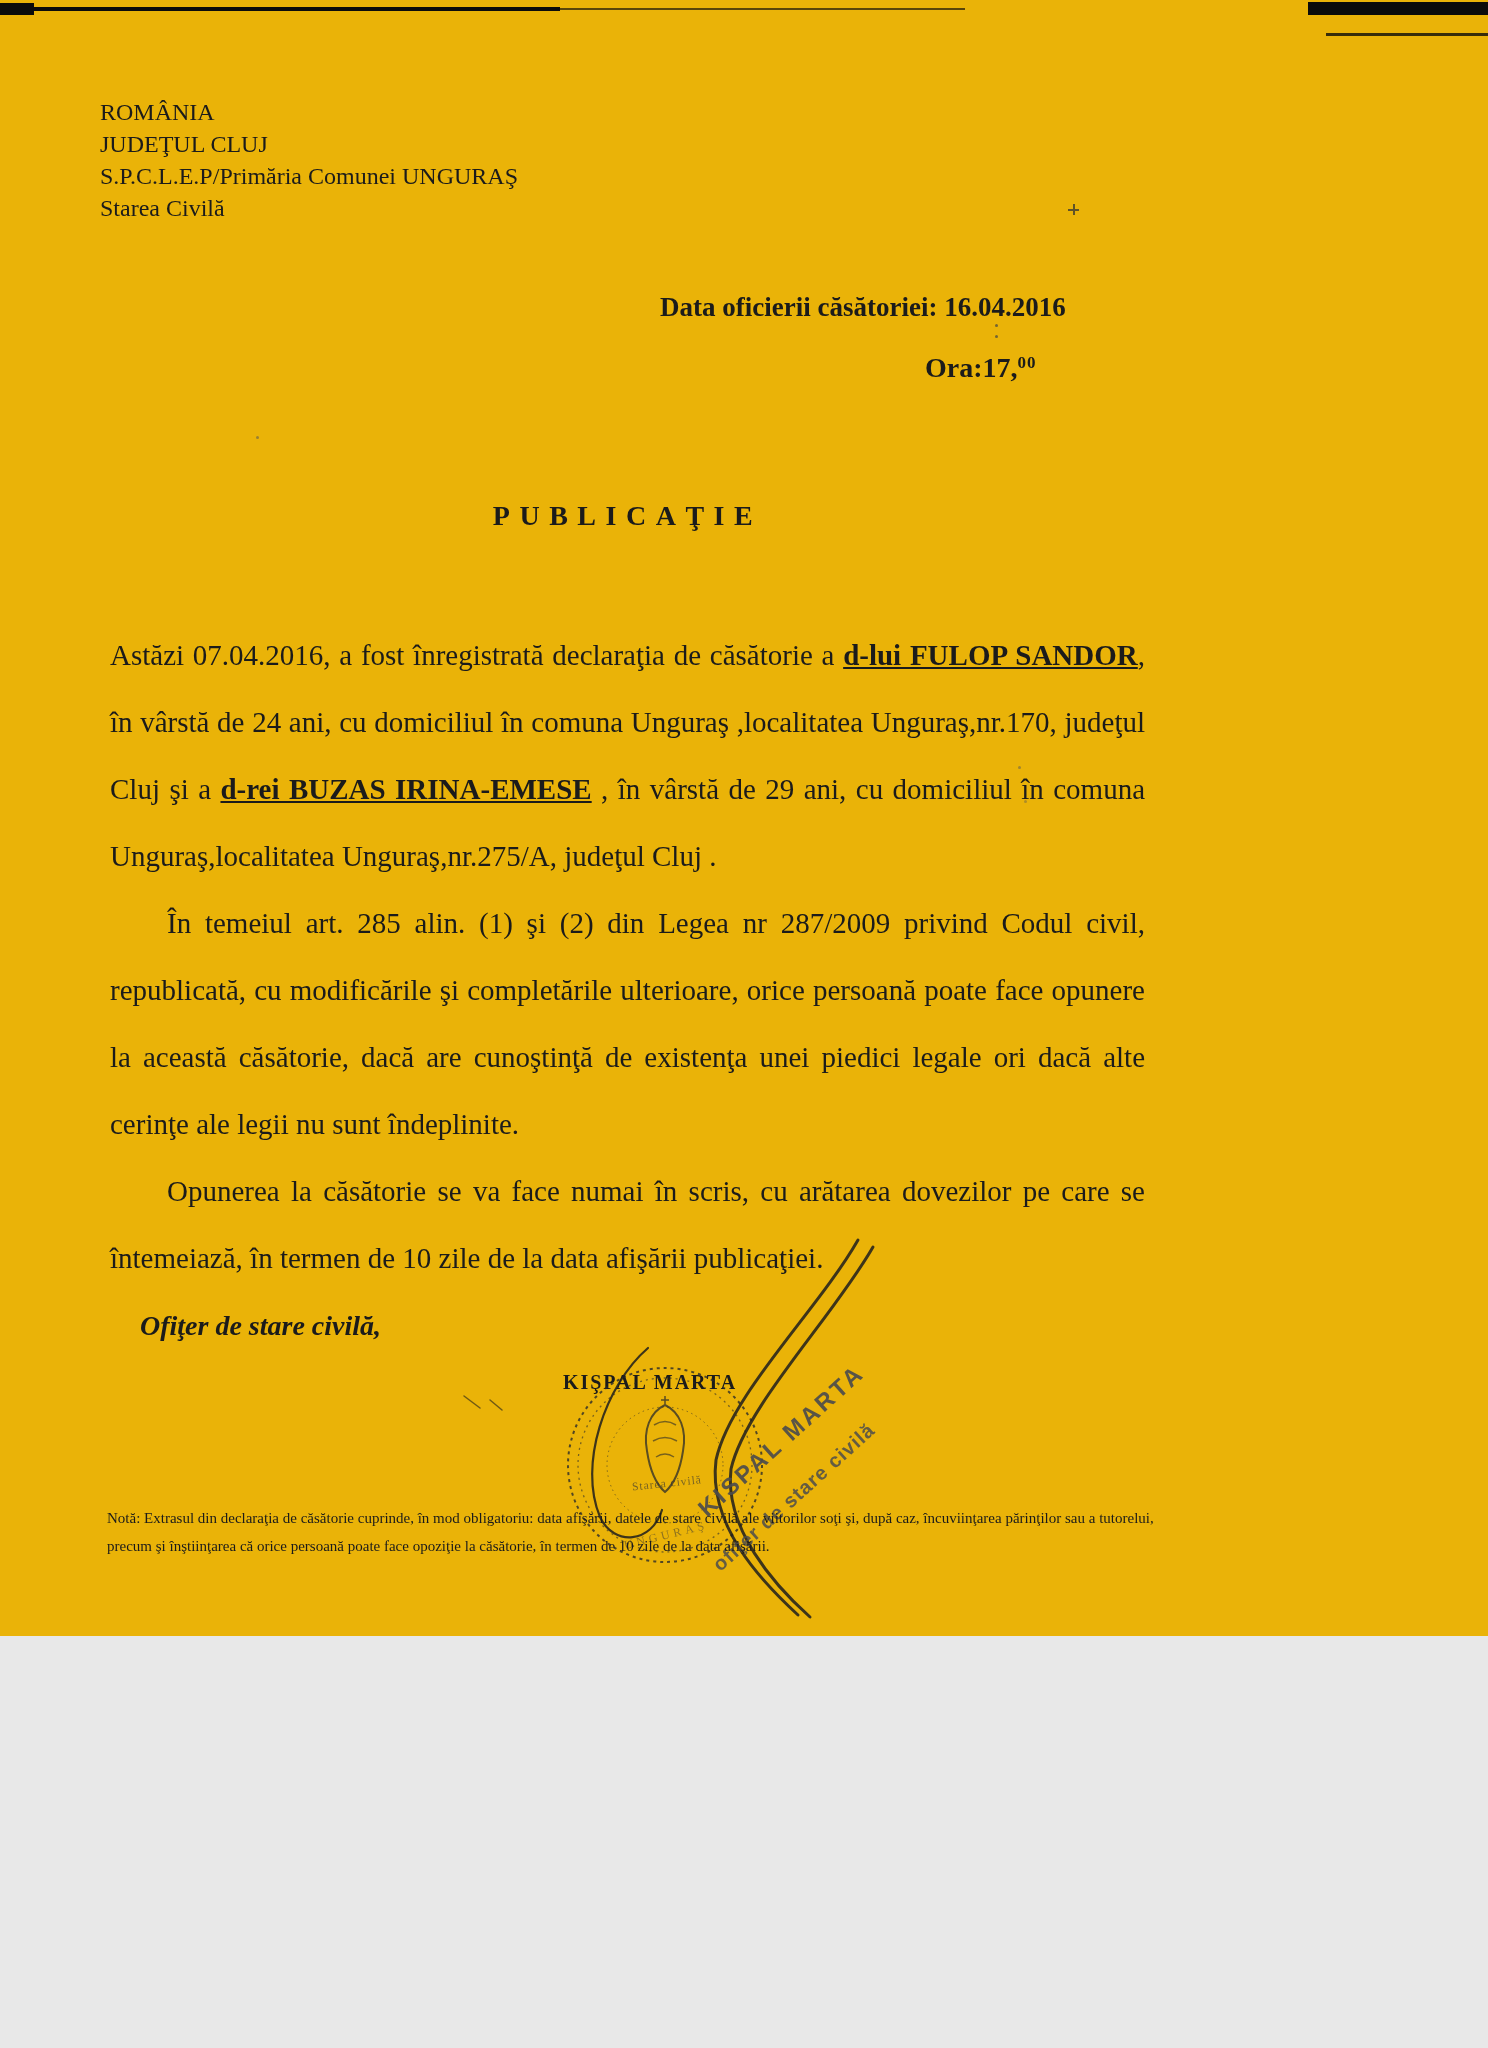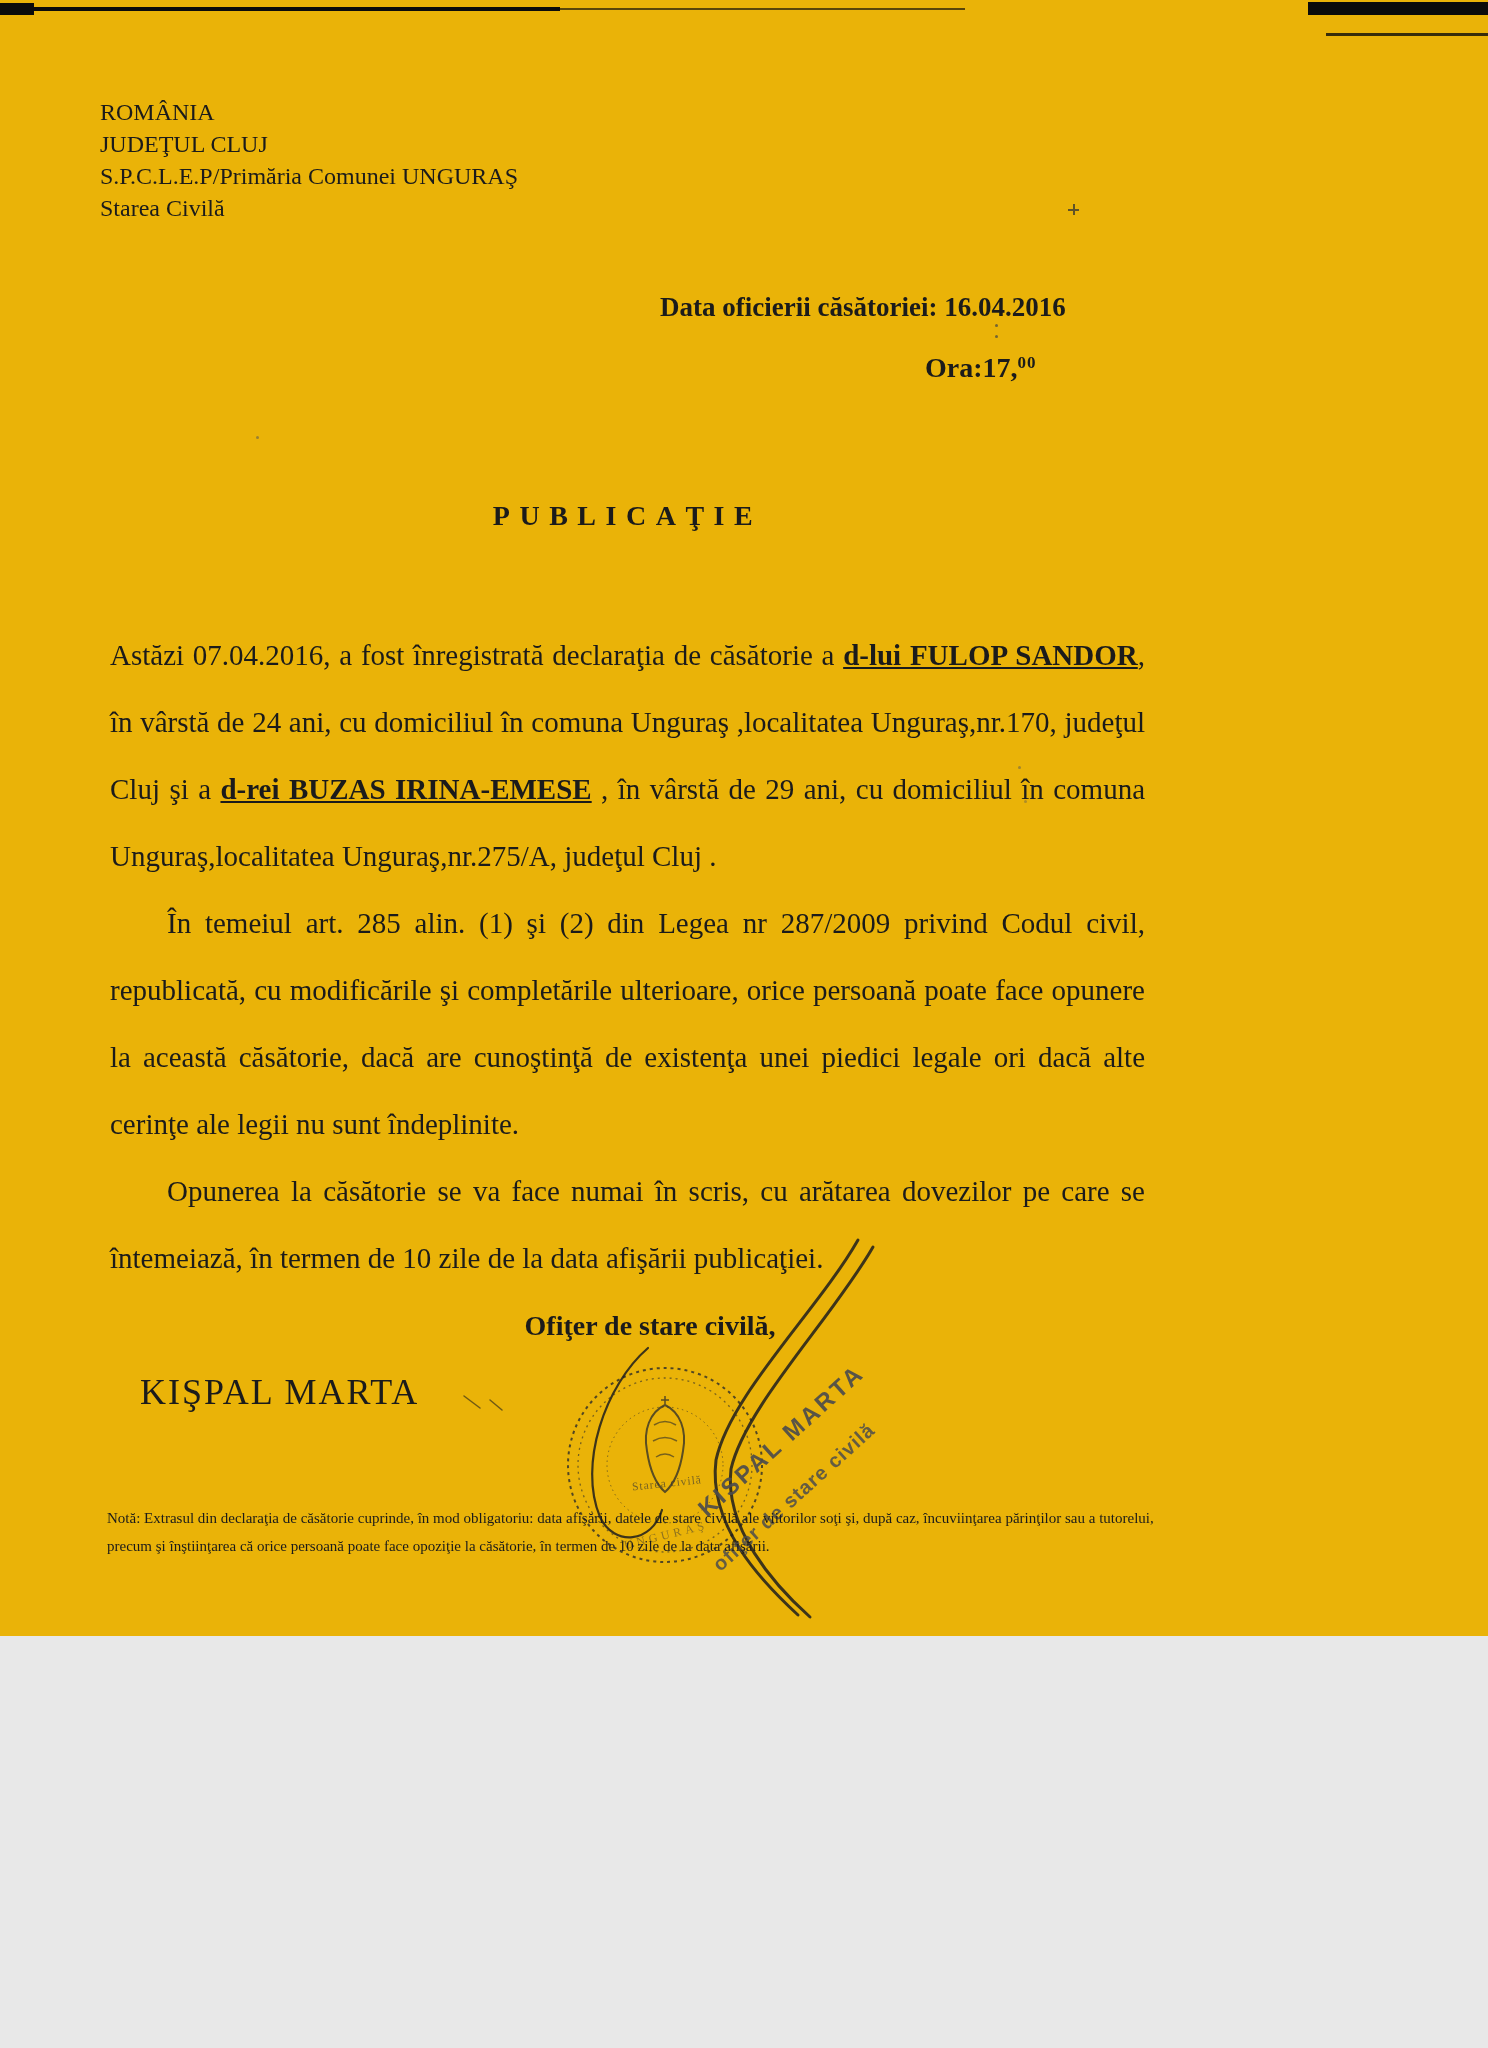--- a/index.html
+++ b/index.html
@@ -36,24 +36,24 @@
     font-size:28px;font-weight:bold;letter-spacing:0.34em;}
 
   
   .body-text{position:absolute;left:110px;top:622px;width:1035px;
     font-size:29px;line-height:67px;text-align:justify;}
   .body-text p{margin:0;}
   .body-text p.indent{text-indent:57px;}
   .b{font-weight:bold;text-decoration:underline;}
 
   
-  .officer-line{position:absolute;left:140px;top:1310px;width:1020px;text-align:center;
-    font-size:28px;font-weight:bold;}
-  .officer-name{position:absolute;left:140px;top:1371px;width:1020px;
-    font-size:36px;font-weight:normal;letter-spacing:2px;}
+  .officer-line{position:absolute;left:140px;top:1310px;width:1020px;text-align:left;
+    font-size:28px;font-weight:bold;font-style:italic;}
+  .officer-name{position:absolute;left:140px;top:1371px;width:1020px;text-align:center;
+    font-size:20px;font-weight:bold;letter-spacing:2px;}
 
   .stamp-svg{position:absolute;left:430px;top:1225px;width:480px;height:430px;}
   .stamp-diag{position:absolute;white-space:nowrap;font-family:"Liberation Sans",sans-serif;
     transform-origin:0 50%;color:#4d4d4d;}
   .stamp-diag-name{left:702px;top:1498px;transform:rotate(-42deg);
     font-size:24px;font-weight:bold;letter-spacing:3px;opacity:.92;}
   .stamp-diag-role{left:716px;top:1556px;transform:rotate(-42deg);
     font-size:20px;font-weight:bold;letter-spacing:1px;opacity:.85;}
 
   

